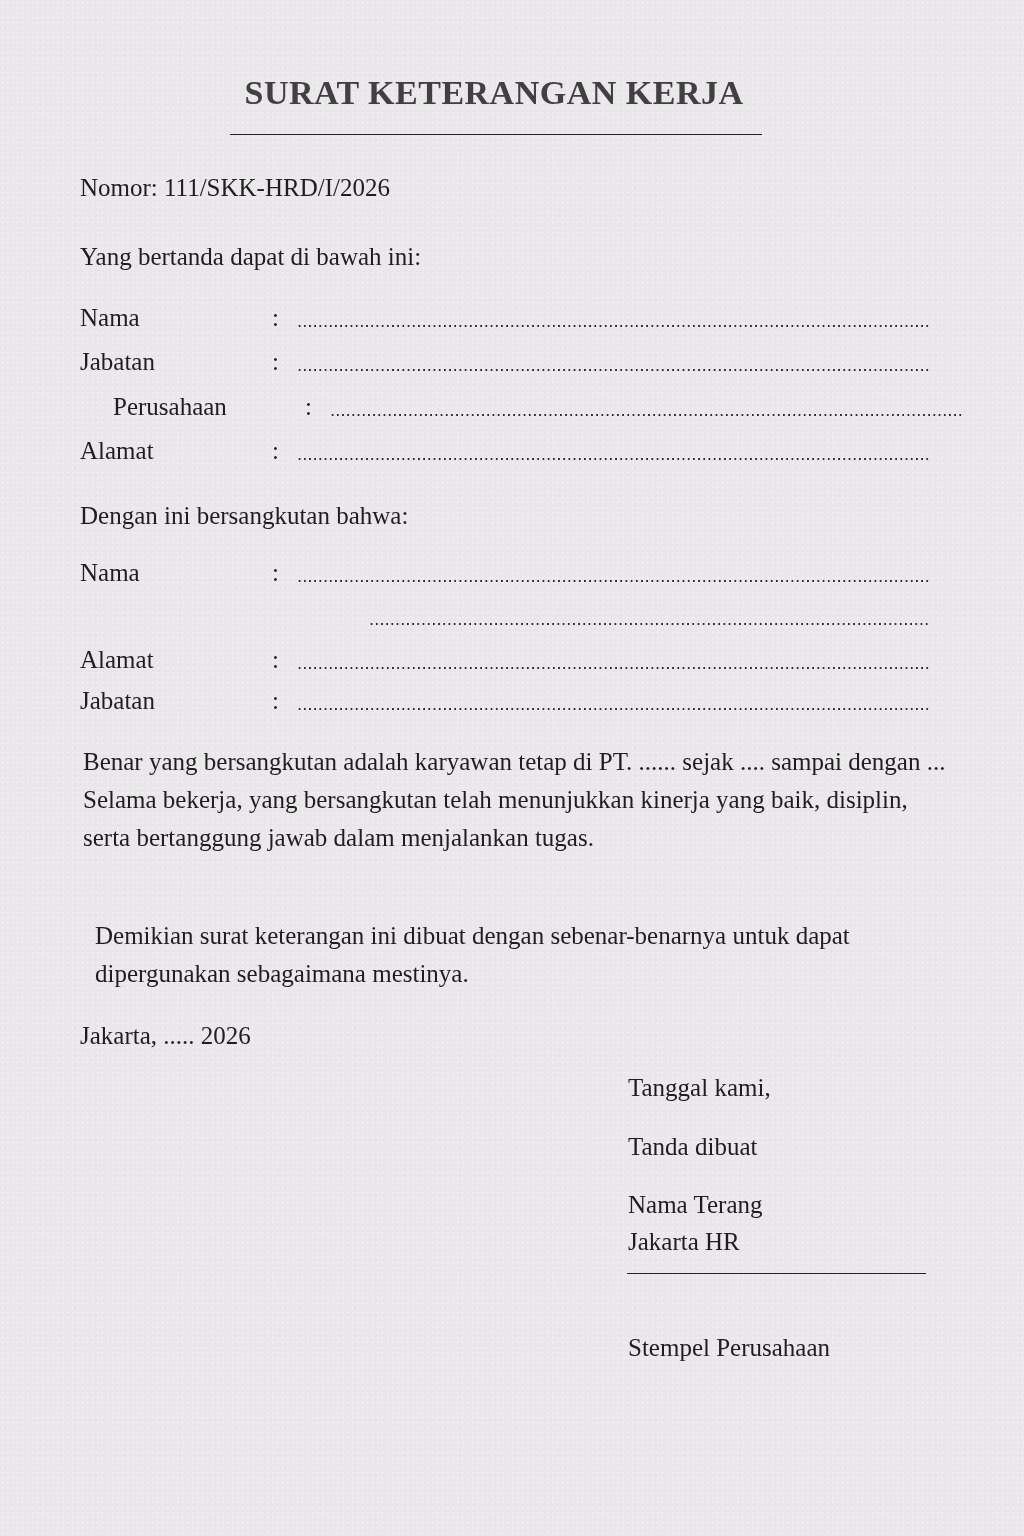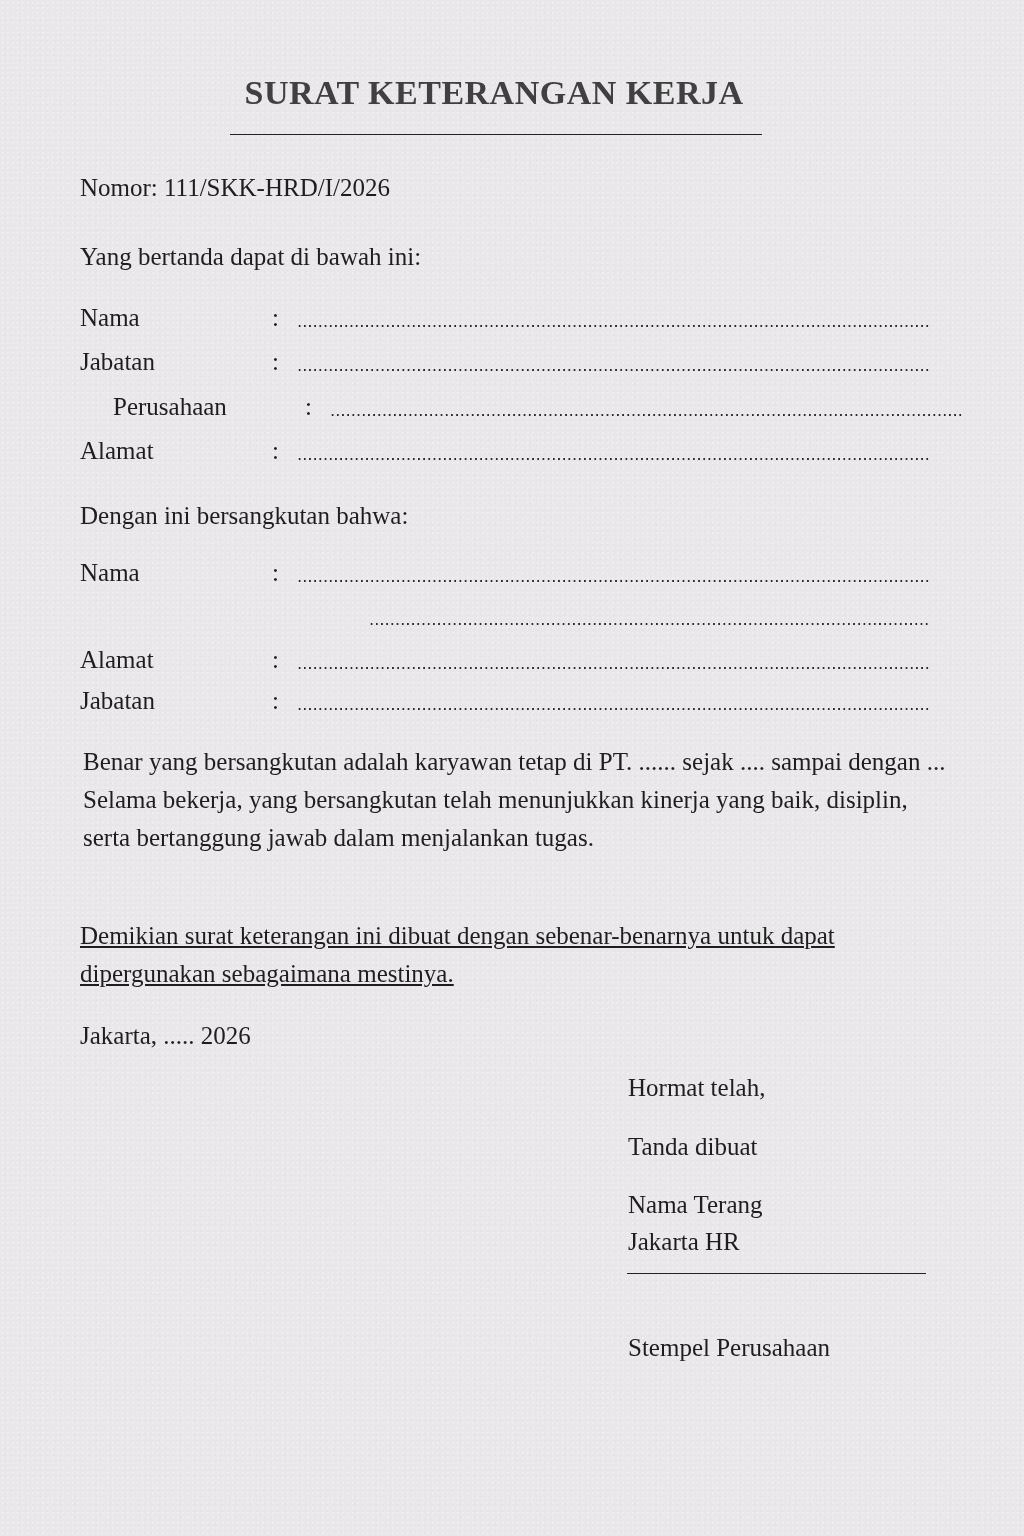--- a/index.html
+++ b/index.html
@@ -79,21 +79,21 @@
   <span class="colon">:</span>
   <span class="dots"></span>
 </div>
 <div class="abs row" style="top:686px;">
   <span class="lbl">Jabatan</span>
   <span class="colon">:</span>
   <span class="dots"></span>
 </div>
 
 <div class="abs para" style="left:83px; top:743px;">Benar yang bersangkutan adalah karyawan tetap di PT. ...... sejak .... sampai dengan ... Selama bekerja, yang bersangkutan telah menunjukkan kinerja yang baik, disiplin, serta bertanggung jawab dalam menjalankan tugas.</div>
-<div class="abs para" style="left:80px; top:917px;text-decoration:underline;">Demikian surat keterangan ini dibuat dengan sebenar-benarnya untuk dapat dipergunakan sebagaimana mestinya.</div>
+<div class="abs para" style="left:95px; top:917px;">Demikian surat keterangan ini dibuat dengan sebenar-benarnya untuk dapat dipergunakan sebagaimana mestinya.</div>
 <div class="abs txt" style="left:80px; top:1021px;">Jakarta, ..... 2026</div>
 
-<div class="abs txt" style="left:628px; top:1073px;">Hormat telah,</div>
+<div class="abs txt" style="left:628px; top:1073px;">Tanggal kami,</div>
 <div class="abs txt" style="left:628px; top:1132px;">Tanda dibuat</div>
 <div class="abs txt" style="left:628px; top:1190px;text-align:right;">Nama Terang</div>
 <div class="abs txt" style="left:628px; top:1227px;">Jakarta HR</div>
 <div class="abs sig-rule"></div>
 <div class="abs txt" style="left:628px; top:1285px;margin-top:48px;">Stempel Perusahaan</div>
 
 </body></html>

